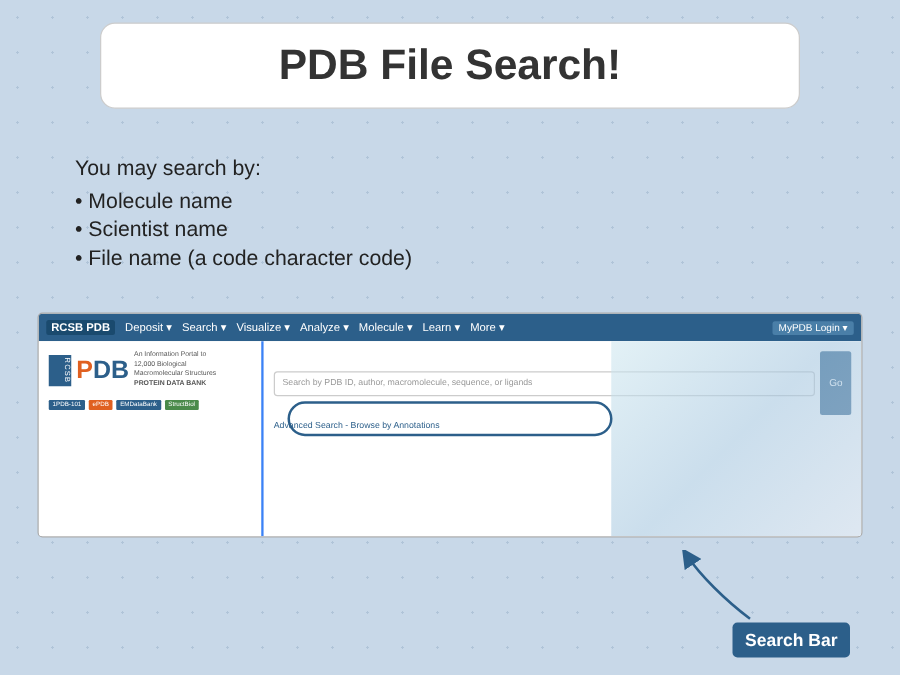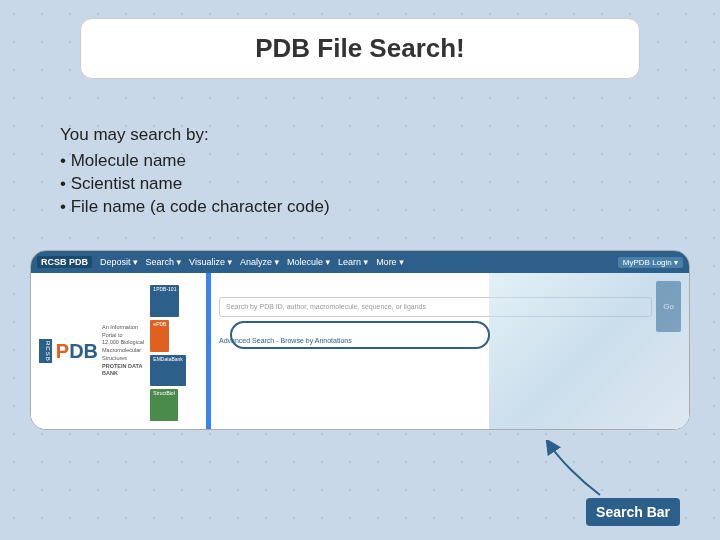--- a/index.html
+++ b/index.html
@@ -22,21 +22,21 @@
       left: 80px;
       right: 80px;
       background: white;
       border-radius: 12px;
       border: 1px solid #ccc;
       text-align: center;
       padding: 14px 20px;
     }
 
     .title-text {
-      font-size: 26px;
+      font-size: 34px;
       font-weight: bold;
       color: #333;
     }
 
     
     .content-area {
       position: absolute;
       top: 125px;
       left: 60px;
       right: 60px;
@@ -60,21 +60,21 @@
 
     
     .screenshot-container {
       position: absolute;
       top: 250px;
       left: 30px;
       right: 30px;
       height: 180px;
       background: #f0f0f0;
       border: 1px solid #aaa;
-      border-radius: 16px;
+      border-radius: 4px;
       overflow: hidden;
     }
 
     
     .pdb-navbar {
       width: 100%;
       background: #2c5f8a;
       height: 22px;
       display: flex;
       align-items: center;
@@ -111,23 +111,24 @@
       width: 100%;
       height: calc(100% - 22px);
       background: #f5f5f5;
       position: relative;
     }
 
     
     .pdb-left {
       width: 180px;
       padding: 8px;
-      border-right: 5px solid #3b82f6;
+      border-right: 2px solid #3b82f6;
       background: white;
       display: flex;
+      flex-direction: column;
       gap: 4px;
     }
 
     .pdb-logo-area {
       display: flex;
       align-items: center;
       gap: 4px;
     }
 
     .rcsb-bar {

